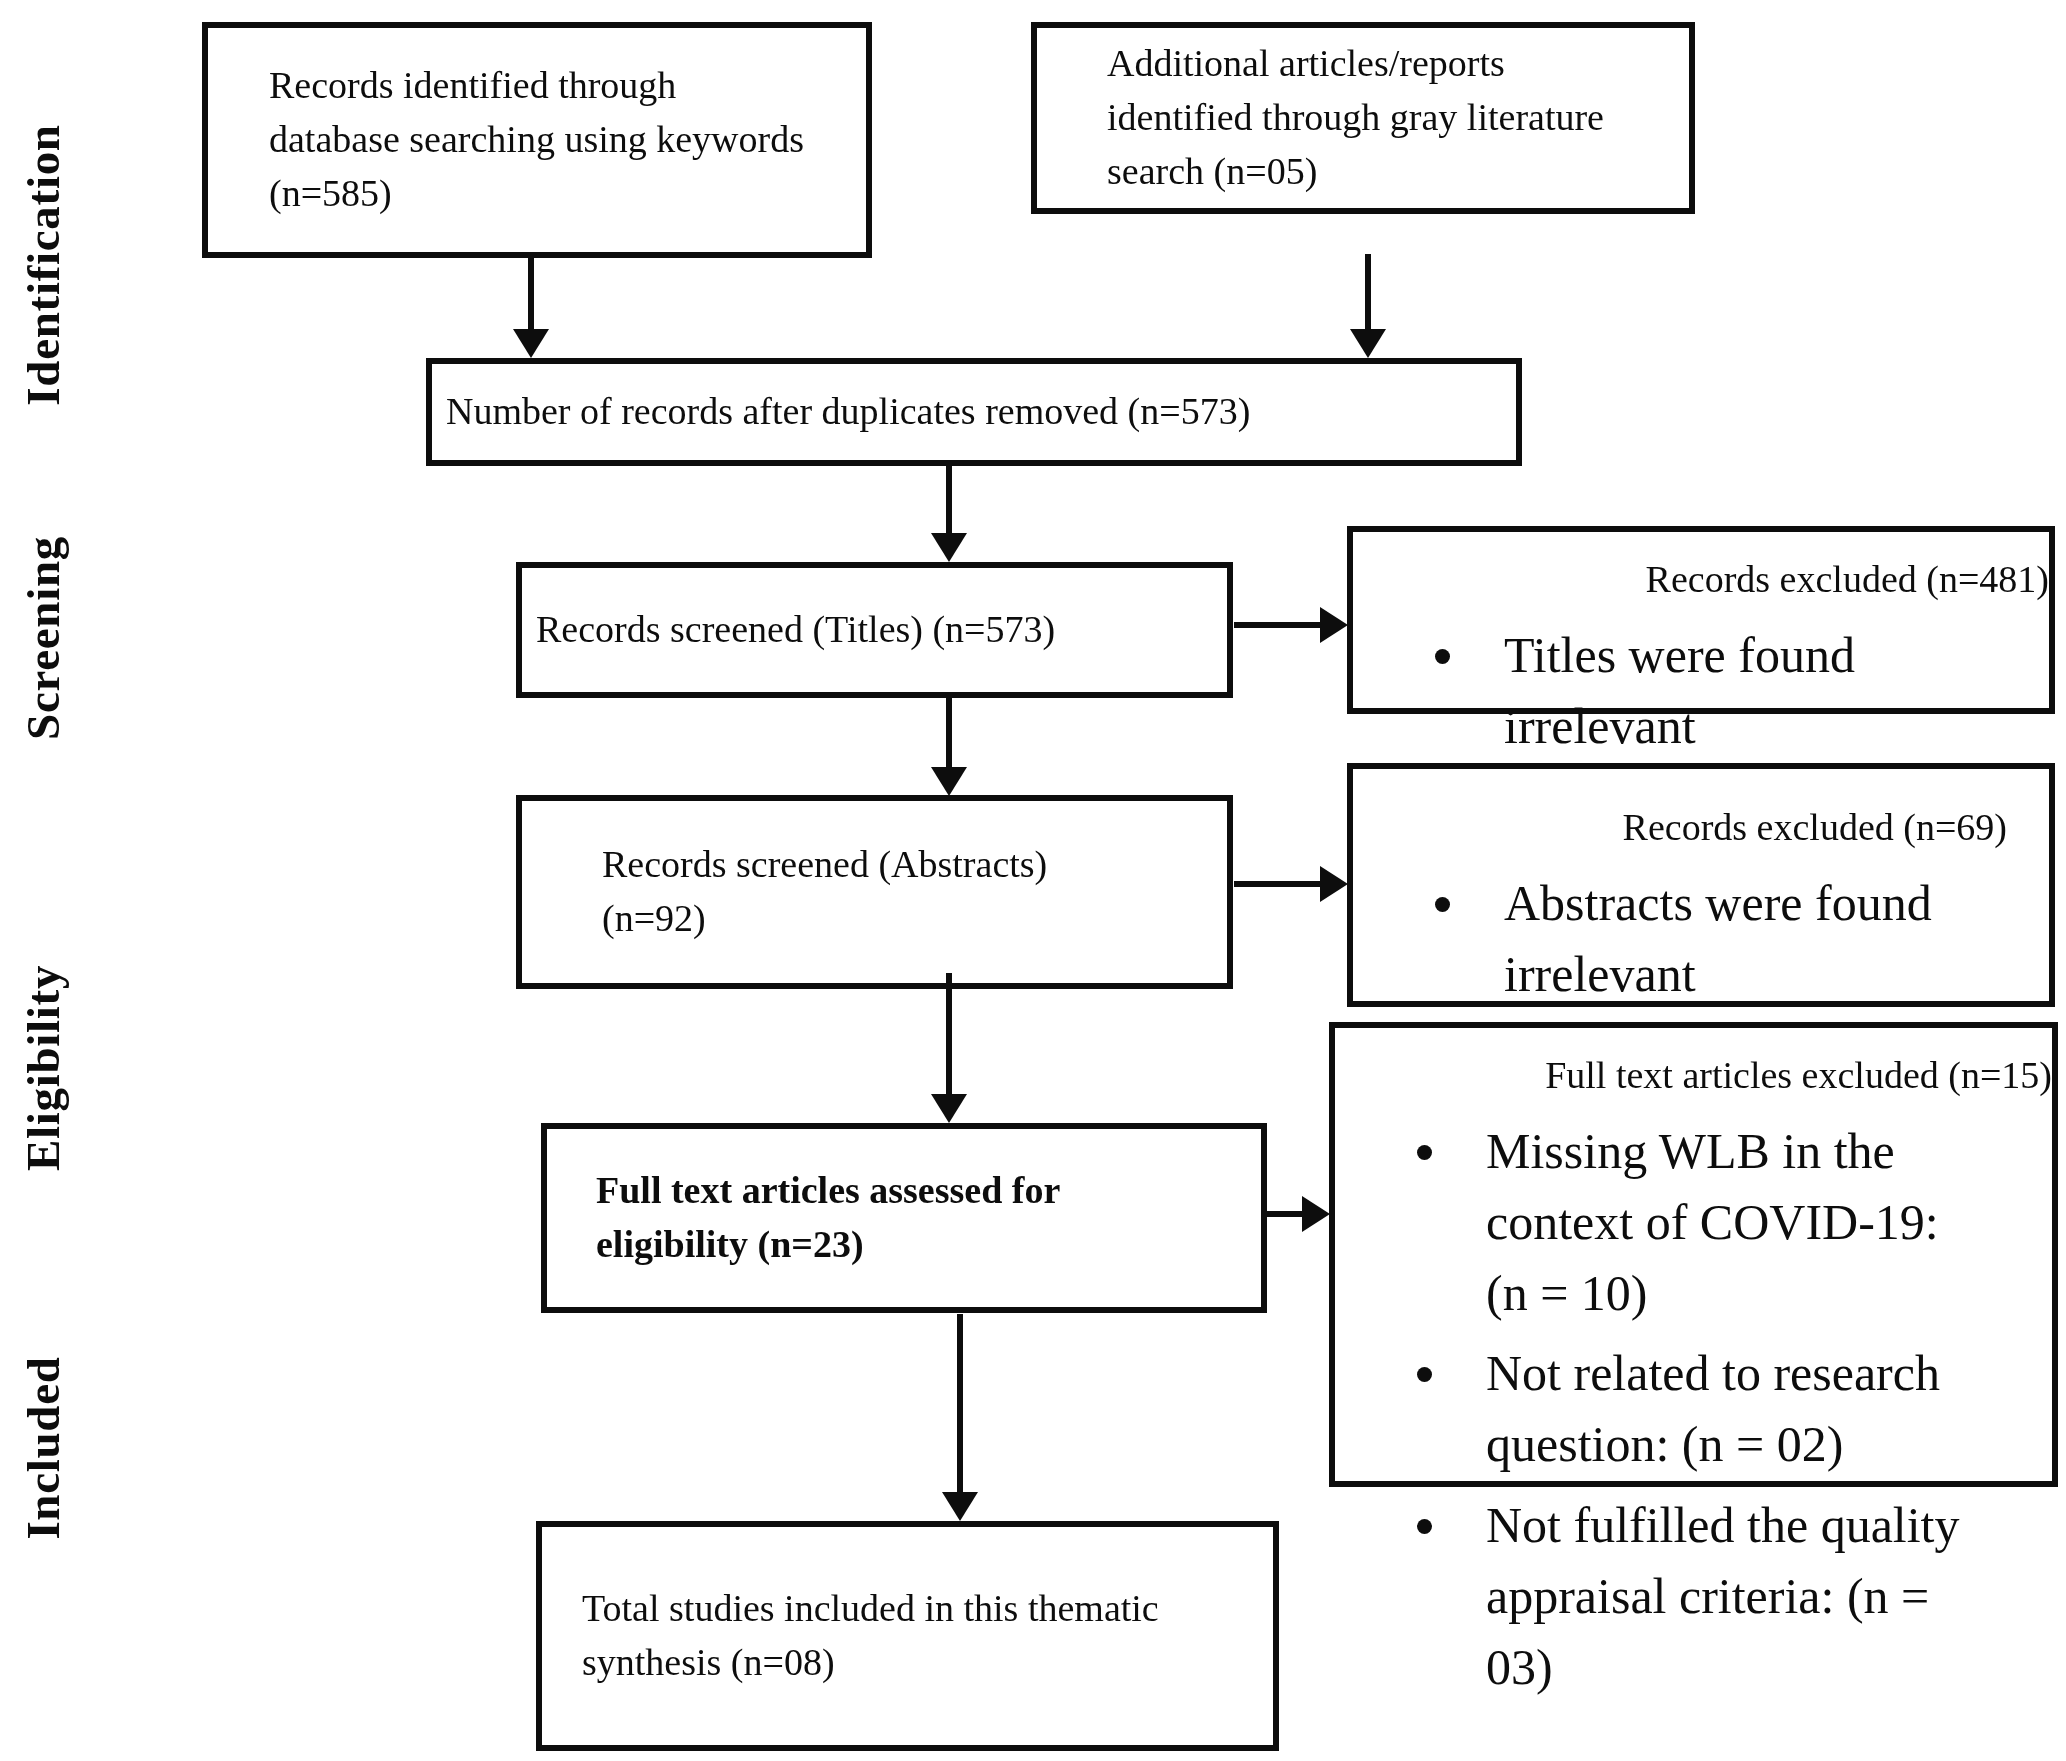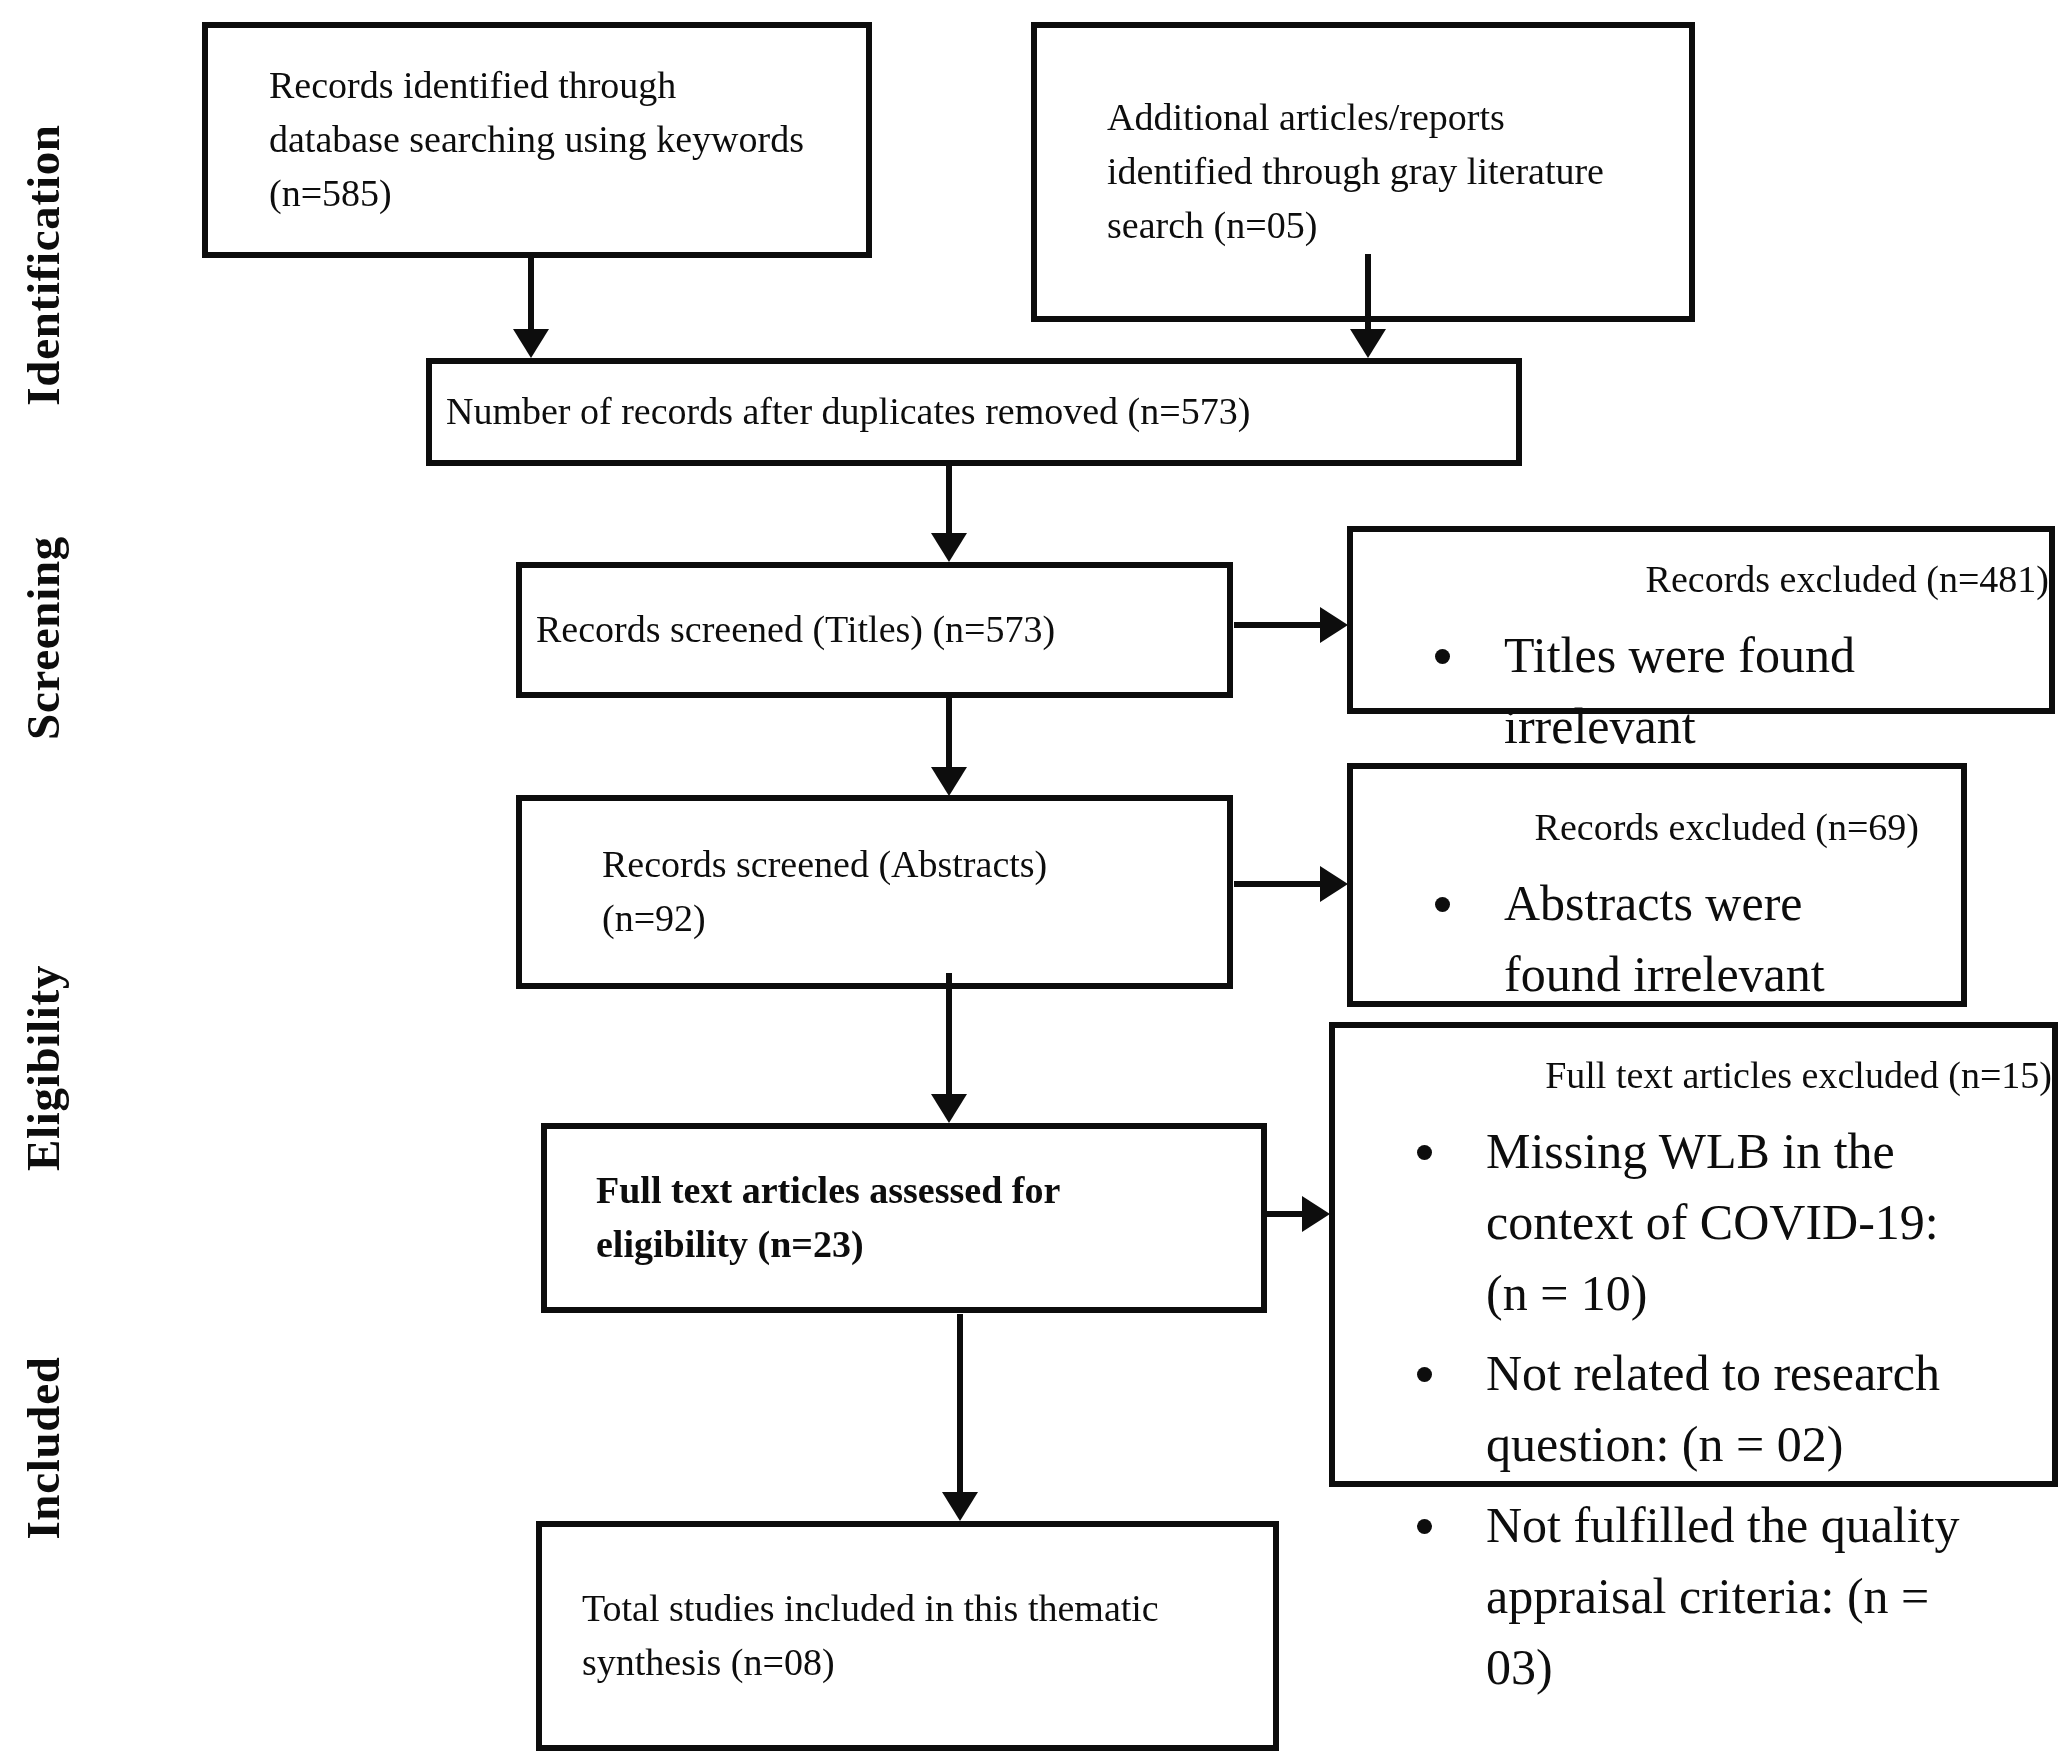--- a/index.html
+++ b/index.html
@@ -58,21 +58,21 @@
 
   <div class="stage" style="left:43px;top:265px;">Identification</div>
   <div class="stage" style="left:43px;top:638px;">Screening</div>
   <div class="stage" style="left:43px;top:1068px;">Eligibility</div>
   <div class="stage" style="left:43px;top:1448px;">Included</div>
 
   <div class="box" style="left:202px;top:22px;width:670px;height:236px;padding:0 61px;">
     <span class="txt">Records identified through database searching using keywords (n=585)</span>
   </div>
 
-  <div class="box" style="left:1031px;top:22px;width:664px;height:300px;padding:4px 70px;">
+  <div class="box" style="left:1031px;top:22px;width:664px;height:192px;padding:4px 70px;">
     <span class="txt">Additional articles/reports identified through gray literature search (n=05)</span>
   </div>
 
   <div class="arrow-v" style="left:528px;top:258px;height:72px;"></div>
   <div class="arrow-v" style="left:1365px;top:254px;height:76px;"></div>
 
   <div class="box" style="left:426px;top:358px;width:1096px;height:108px;padding:0 14px;">
     <span class="txt">Number of records after duplicates removed (n=573)</span>
   </div>
 
@@ -92,21 +92,21 @@
   </div>
 
   <div class="arrow-v" style="left:946px;top:698px;height:70px;"></div>
 
   <div class="box" style="left:516px;top:795px;width:717px;height:194px;padding:0 80px;">
     <span class="txt">Records screened (Abstracts) (n=92)</span>
   </div>
 
   <div class="arrow-h" style="left:1234px;top:881px;width:87px;"></div>
 
-  <div class="excl" style="left:1347px;top:763px;width:620px;height:244px;padding-right:42px;">
+  <div class="excl" style="left:1347px;top:763px;width:708px;height:244px;padding-right:42px;">
     <div class="excl-title" style="margin-top:32px;">Records excluded (n=69)</div>
     <ul style="padding-right:0;">
       <li>Abstracts were found irrelevant</li>
     </ul>
   </div>
 
   <div class="arrow-v" style="left:946px;top:973px;height:122px;"></div>
 
   <div class="box" style="left:541px;top:1123px;width:726px;height:190px;padding:14px 49px;font-weight:bold;">
     <span class="txt">Full text articles assessed for eligibility (n=23)</span>

